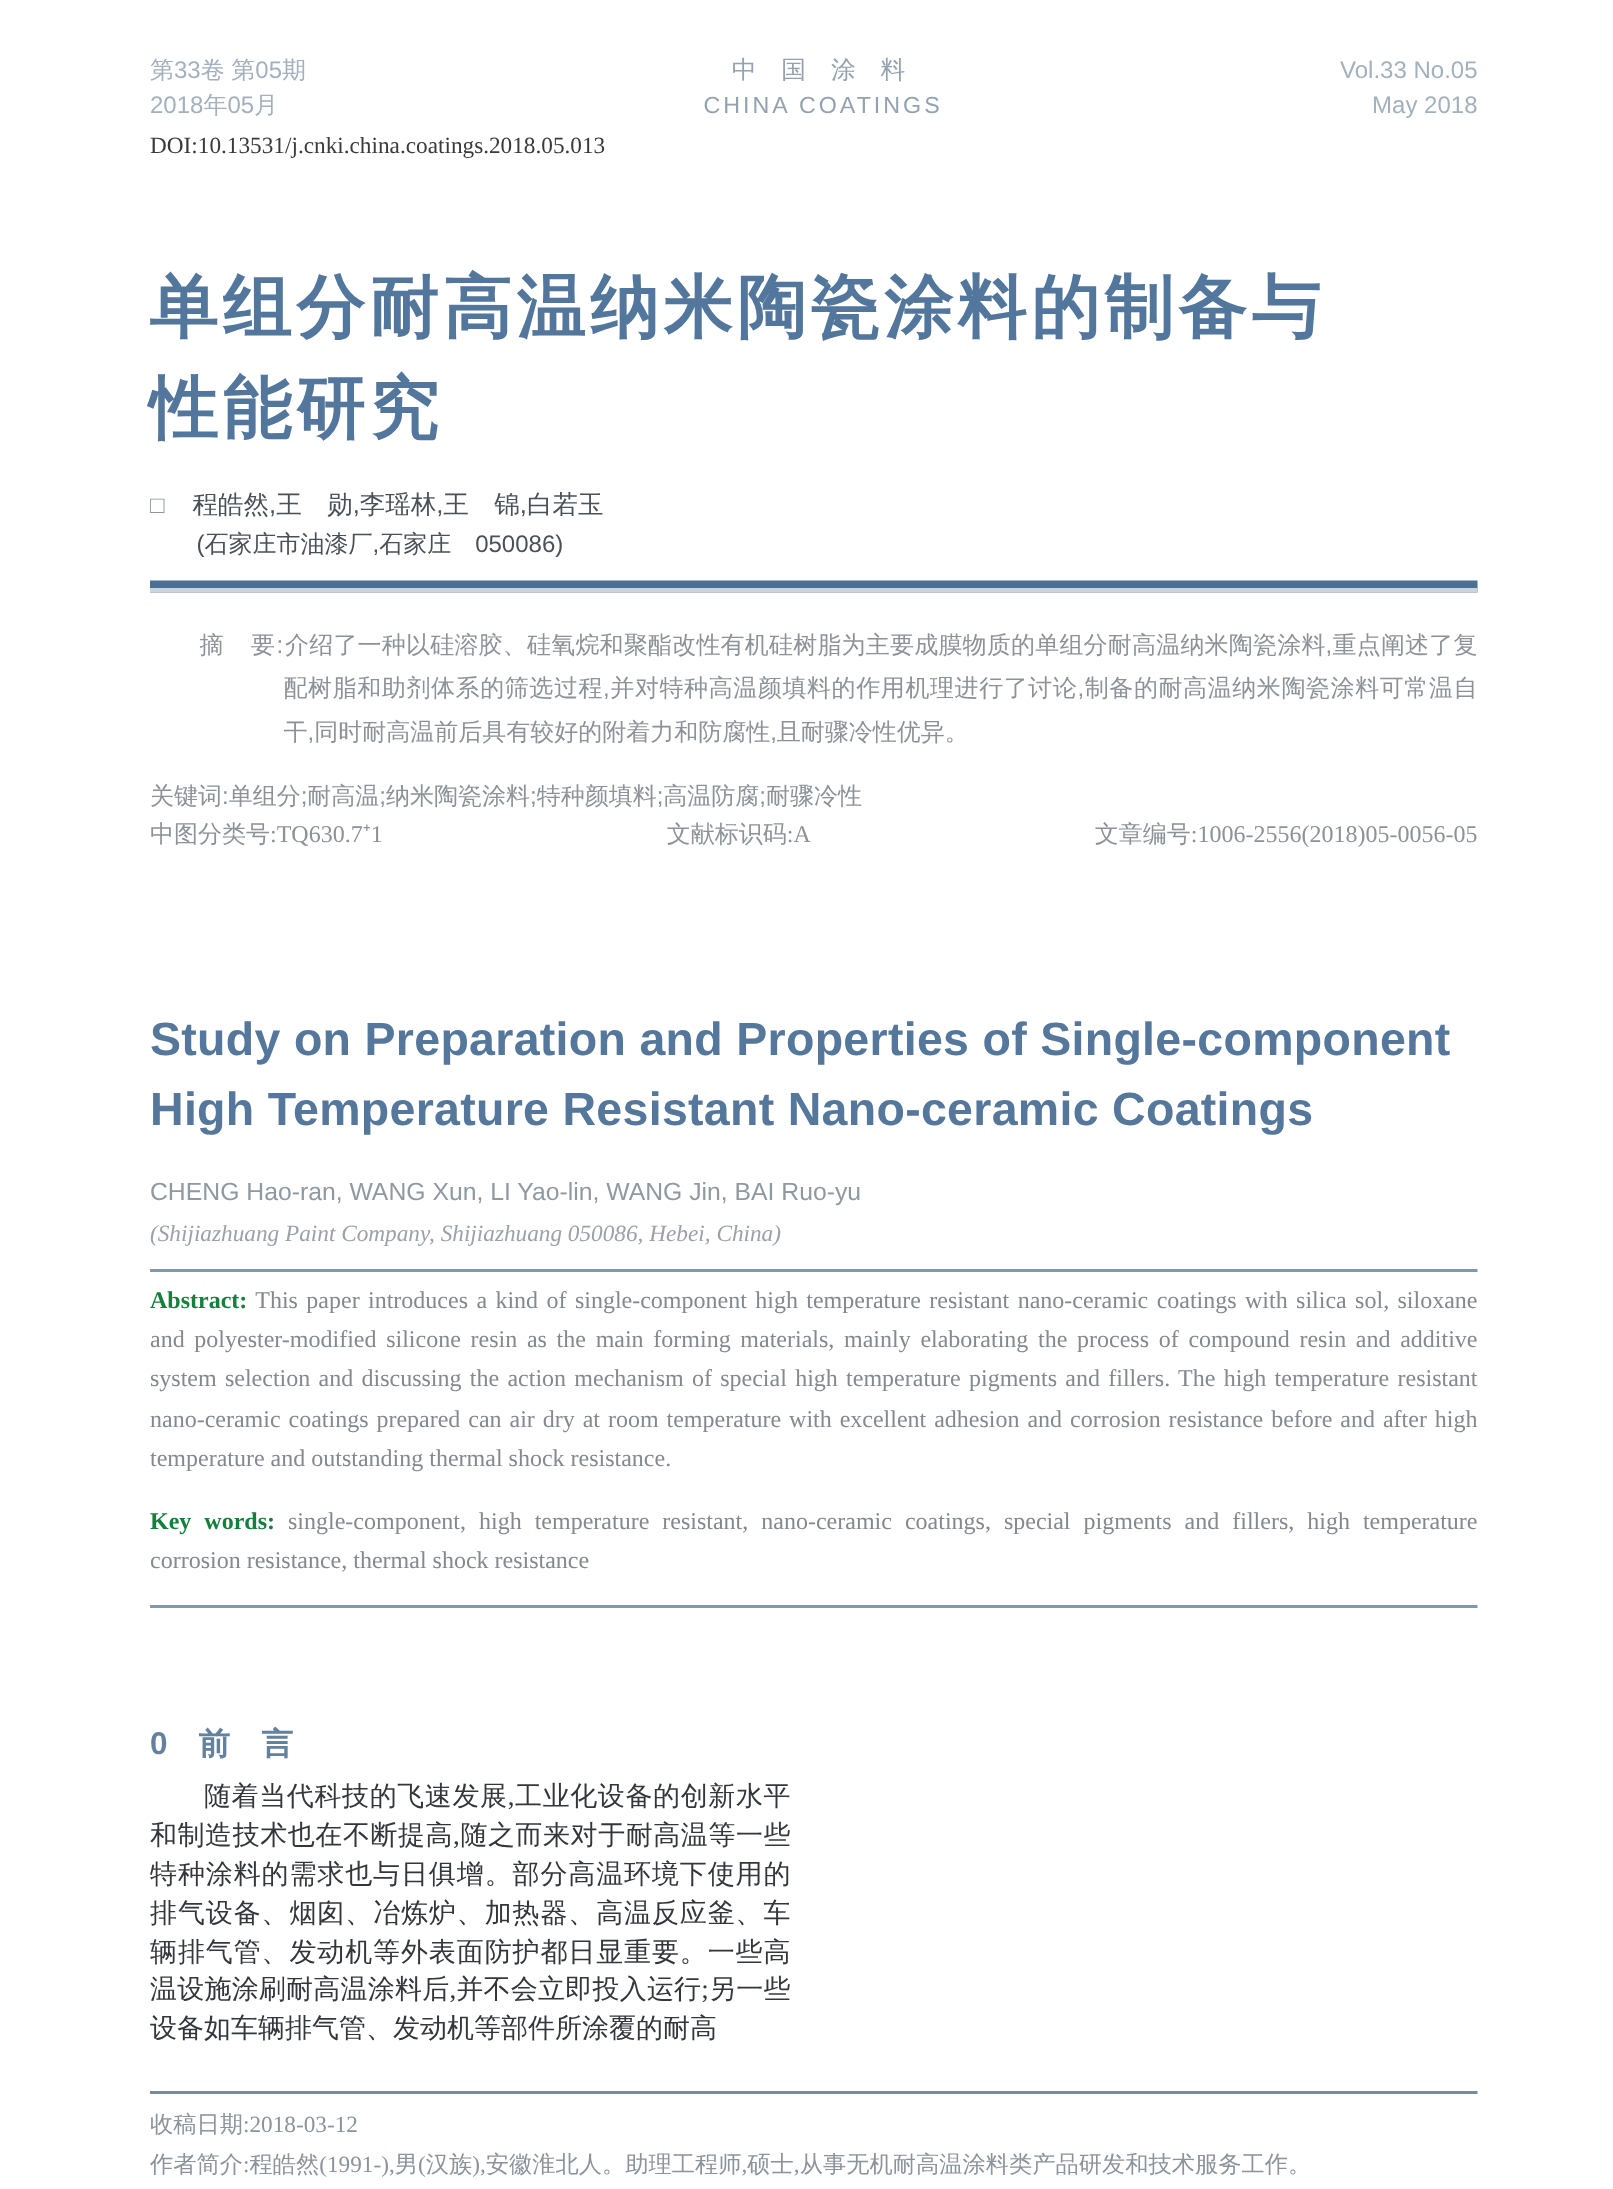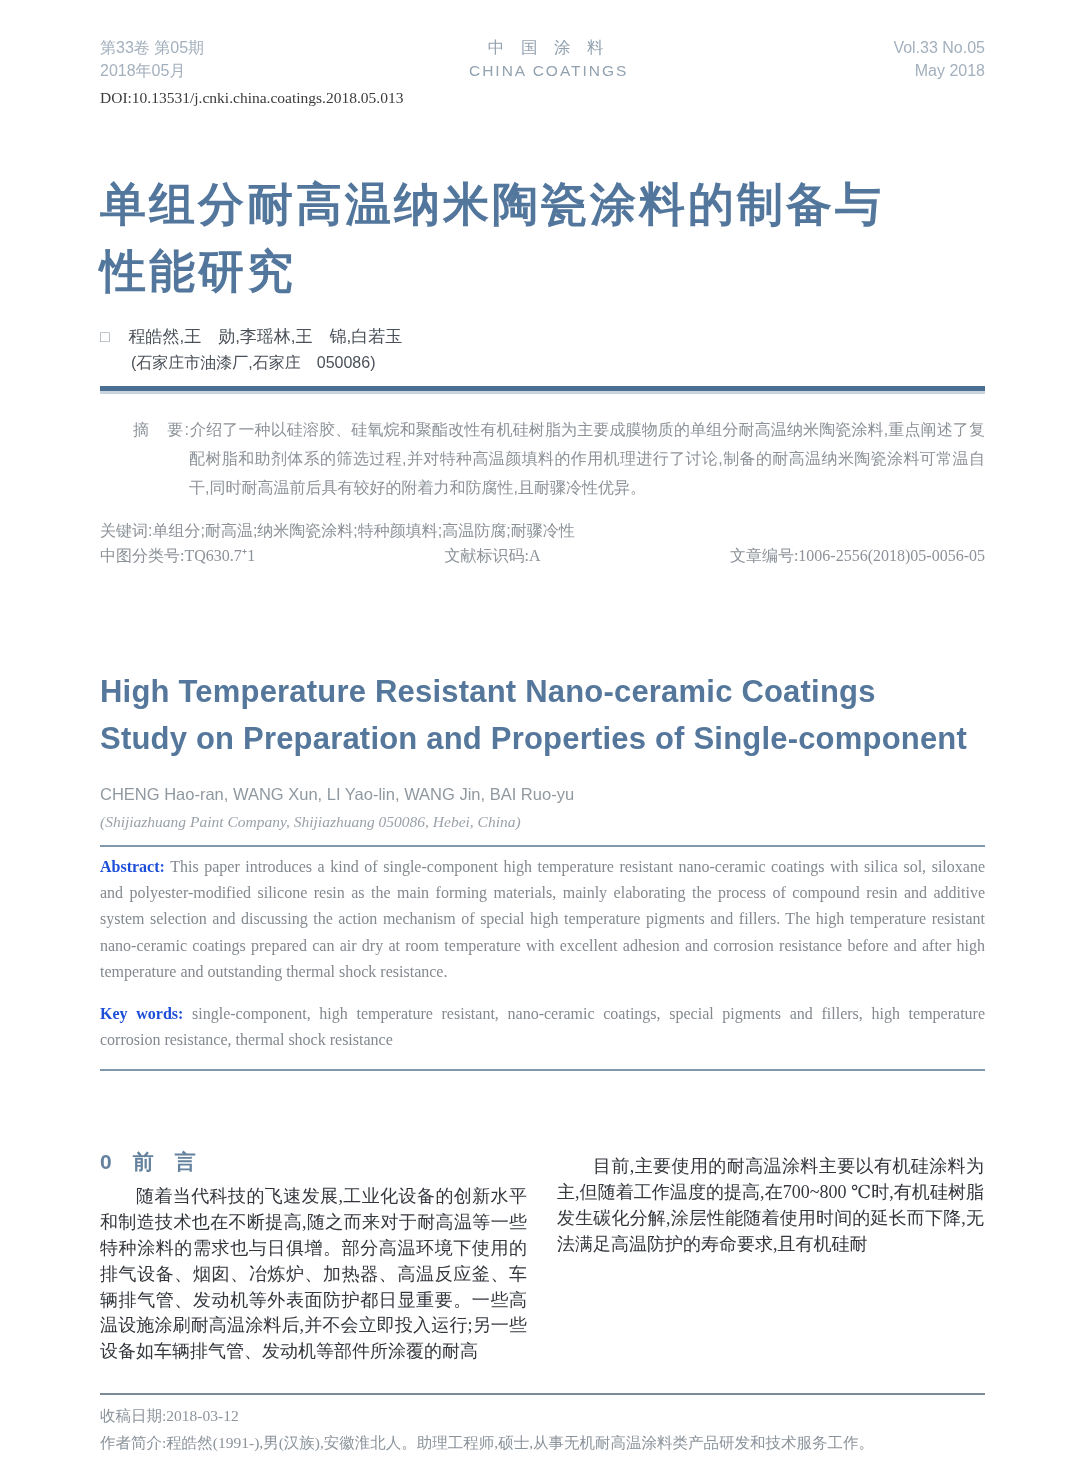--- a/index.html
+++ b/index.html
@@ -87,21 +87,21 @@
     margin-top:4px;font-style:italic;
     font-size:15.5px;color:#9aa1a8;line-height:23px;
   }
   .rule-thin{margin-top:12px;height:2px;background:#8098ac;}
 
   
   .abstract-en{
     margin-top:7px;font-size:16px;line-height:26.2px;color:#83898f;
     text-align:justify;
   }
-  .abstract-en .lbl, .keywords-en .lbl{font-weight:700;color:#1d4ed8;}
+  .abstract-en .lbl, .keywords-en .lbl{font-weight:700;color:#15803d;}
   .keywords-en{font-size:16px;line-height:26.2px;color:#83898f;text-align:justify;}
 
   
   .columns{
     margin-top:76px;display:flex;gap:30px;height:246px;overflow:hidden;
   }
   .colL,.colR{width:427px;}
   .sec-heading{
     font-family:"Liberation Sans","DejaVu Sans",sans-serif;
     font-weight:700;font-size:21px;color:#64829e;line-height:30px;
@@ -158,41 +158,40 @@
 
     <div class="keywords-cn"><span>关键词:</span><span>单组分;耐高温;纳米陶瓷涂料;特种颜填料;高温防腐;耐骤冷性</span></div>
 
     <div class="classline">
       <span>中图分类号:TQ630.7⁺1</span>
       <span>文献标识码:A</span>
       <span>文章编号:1006-2556(2018)05-0056-05</span>
     </div>
 
     <div class="title-en">
+      <div>Study on Preparation and Properties of Single-component</div>
       <div>High Temperature Resistant Nano-ceramic Coatings</div>
-      <div>Study on Preparation and Properties of Single-component</div>
     </div>
 
     <div class="authors-en">CHENG Hao-ran, WANG Xun, LI Yao-lin, WANG Jin, BAI Ruo-yu</div>
     <div class="affil-en">(Shijiazhuang Paint Company, Shijiazhuang 050086, Hebei, China)</div>
 
     <div class="rule-thin"></div>
 
     <p class="abstract-en"><span class="lbl">Abstract:</span><span> This paper introduces a kind of single-component high temperature resistant nano-ceramic coatings with silica sol, siloxane and polyester-modified silicone resin as the main forming materials, mainly elaborating the process of compound resin and additive system selection and discussing the action mechanism of special high temperature pigments and fillers. The high temperature resistant nano-ceramic coatings prepared can air dry at room temperature with excellent adhesion and corrosion resistance before and after high temperature and outstanding thermal shock resistance.</span></p>
     <p class="keywords-en"><span class="lbl">Key words:</span><span> single-component, high temperature resistant, nano-ceramic coatings, special pigments and fillers, high temperature corrosion resistance, thermal shock resistance</span></p>
 
     <div class="rule-thin"></div>
 
     <div class="columns">
       <div class="colL">
         <div class="sec-heading">0　前　言</div>
         <p class="body-p indent">随着当代科技的飞速发展,工业化设备的创新水平和制造技术也在不断提高,随之而来对于耐高温等一些特种涂料的需求也与日俱增。部分高温环境下使用的排气设备、烟囱、冶炼炉、加热器、高温反应釜、车辆排气管、发动机等外表面防护都日显重要。一些高温设施涂刷耐高温涂料后,并不会立即投入运行;另一些设备如车辆排气管、发动机等部件所涂覆的耐高</p>
       </div>
       <div class="colR">
-        <p class="body-p indent">目前,主要使用的耐高温涂料主要以有机硅涂料为主,但随着工作温度的提高,在700~800 ℃时,有机硅树脂发生碳化分解,涂层性能随着使用时间的延长而下降,无法满足高温防护的寿命要求,且有机硅耐</p>
       </div>
     </div>
 
     <div class="rule-foot"></div>
     <div class="footnote">
       <div>收稿日期:2018-03-12</div>
       <div>作者简介:程皓然(1991-),男(汉族),安徽淮北人。助理工程师,硕士,从事无机耐高温涂料类产品研发和技术服务工作。</div>
     </div>
 
   </div>

